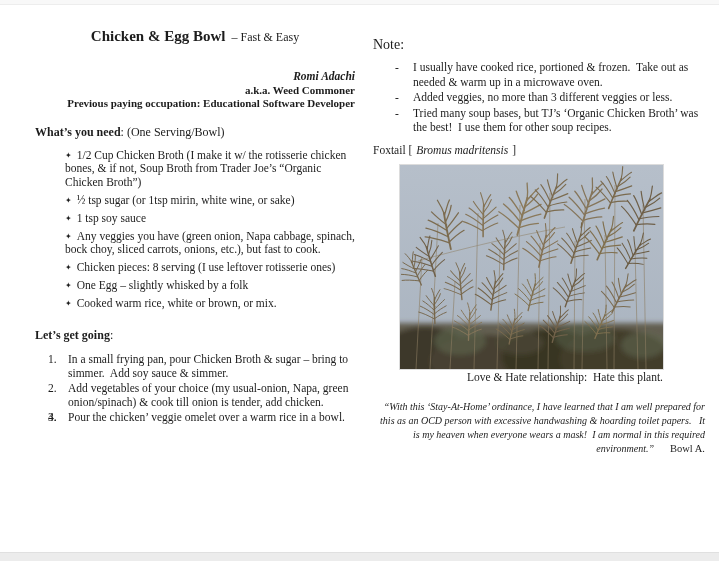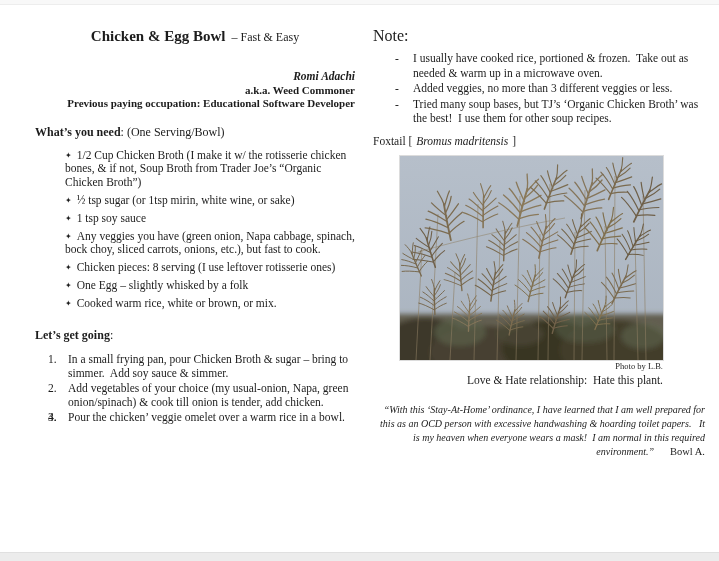--- a/index.html
+++ b/index.html
@@ -32,21 +32,21 @@
   .bullets { margin-top:9px; font-size:11.5px; line-height:13.5px; }
   .bullet-item { padding-left:30px; margin-bottom:4.5px; }
   .bullet-glyph { font-size:8px; margin-right:5px; vertical-align:1px; font-family:"DejaVu Sans",sans-serif; }
   .steps-heading { margin-top:17px; }
   .steps { margin-top:9px; font-size:11.5px; line-height:14.5px; }
   .step { position:relative; padding-left:33px; }
   .step-num { position:absolute; left:13px; }
 
   
   .right-col { position:absolute; left:373px; top:28px; width:332px; }
-  .note-heading { font-size:16px; line-height:15px; }
+  .note-heading { font-size:14px; line-height:15px;margin-top:9px; }
   .notes { margin-top:8px; font-size:11.5px; line-height:14.5px; }
   .note { position:relative; padding-left:40px; margin-bottom:1px; }
   .note-dash { position:absolute; left:22px; }
   .foxtail-line { margin-top:8px; font-size:11.5px; line-height:15px; }
   .species { font-style:italic; margin:0 4px; }
   .photo-wrap { margin-top:7px; margin-left:27px; width:263px; height:204px;
                 outline:1px solid #dcdcdc; }
   .photo-credit { width:290px; text-align:right; font-size:8.5px; line-height:11px; margin-top:1px; }
   .photo-caption { width:290px; text-align:right; font-size:11.5px; line-height:14.5px; margin-top:1px; }
   .quote-block { margin-top:16px; text-align:right; font-size:10px; line-height:14px; font-style:italic; }
@@ -189,21 +189,20 @@
           <use href="#ft" transform="translate(30,135) rotate(-8) scale(0.8)" stroke="#75654a"></use>
           <use href="#ft" transform="translate(220,120) rotate(20) scale(0.95)" stroke="#7b6b50"></use>
           <use href="#ft" transform="translate(65,150) rotate(-4) scale(0.85)" stroke="#86765a"></use>
           <use href="#ft" transform="translate(110,155) rotate(6) scale(0.8)" stroke="#7c6c50"></use>
           <use href="#ft" transform="translate(155,152) rotate(10) scale(0.85)" stroke="#72624a"></use>
           <use href="#ft" transform="translate(200,150) rotate(16) scale(0.8)" stroke="#80704f"></use>
         </g>
       </svg>
     </div>
 
-    <div class="photo-credit">Photo by L.B.</div>
 
     <div class="photo-caption">
       <div class="txt">Love &amp; Hate relationship:  Hate this plant.</div>
     </div>
 
     <div class="quote-block">
       <span class="txt">“With this ‘Stay-At-Home’ ordinance, I have learned that I am well prepared for this as an OCD person with excessive handwashing &amp; hoarding toilet papers.   It is my heaven when everyone wears a mask!  I am normal in this required environment.”</span><span class="quote-attr">Bowl A.</span>
     </div>
   </div>
 

